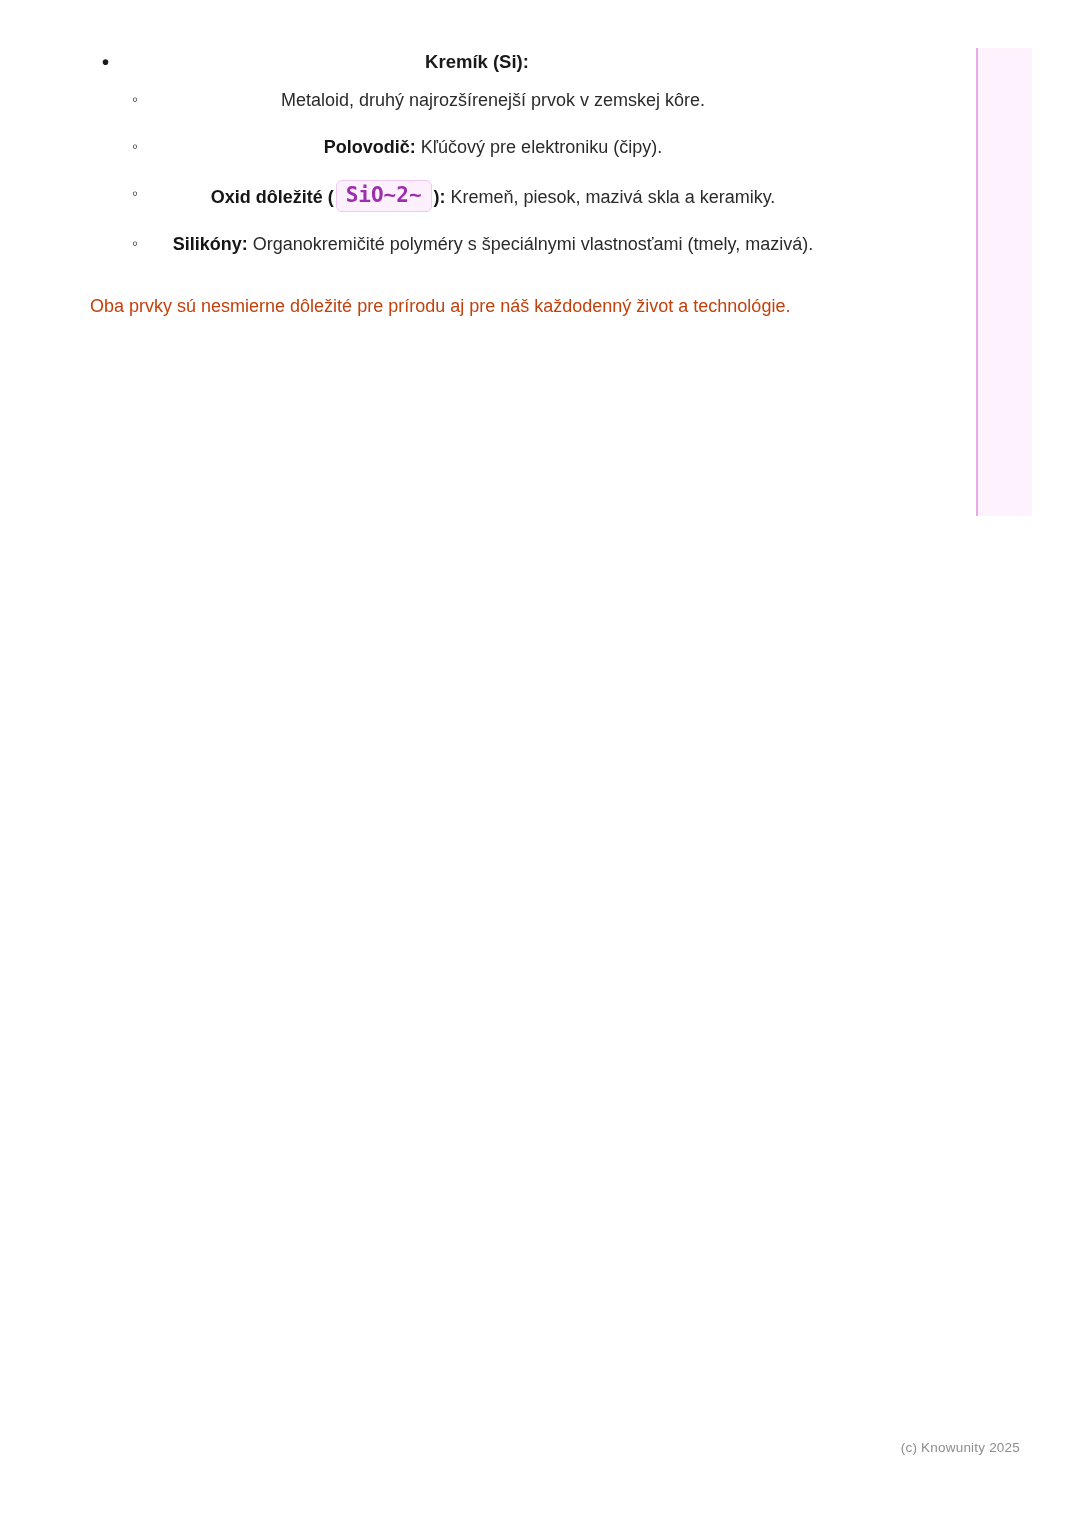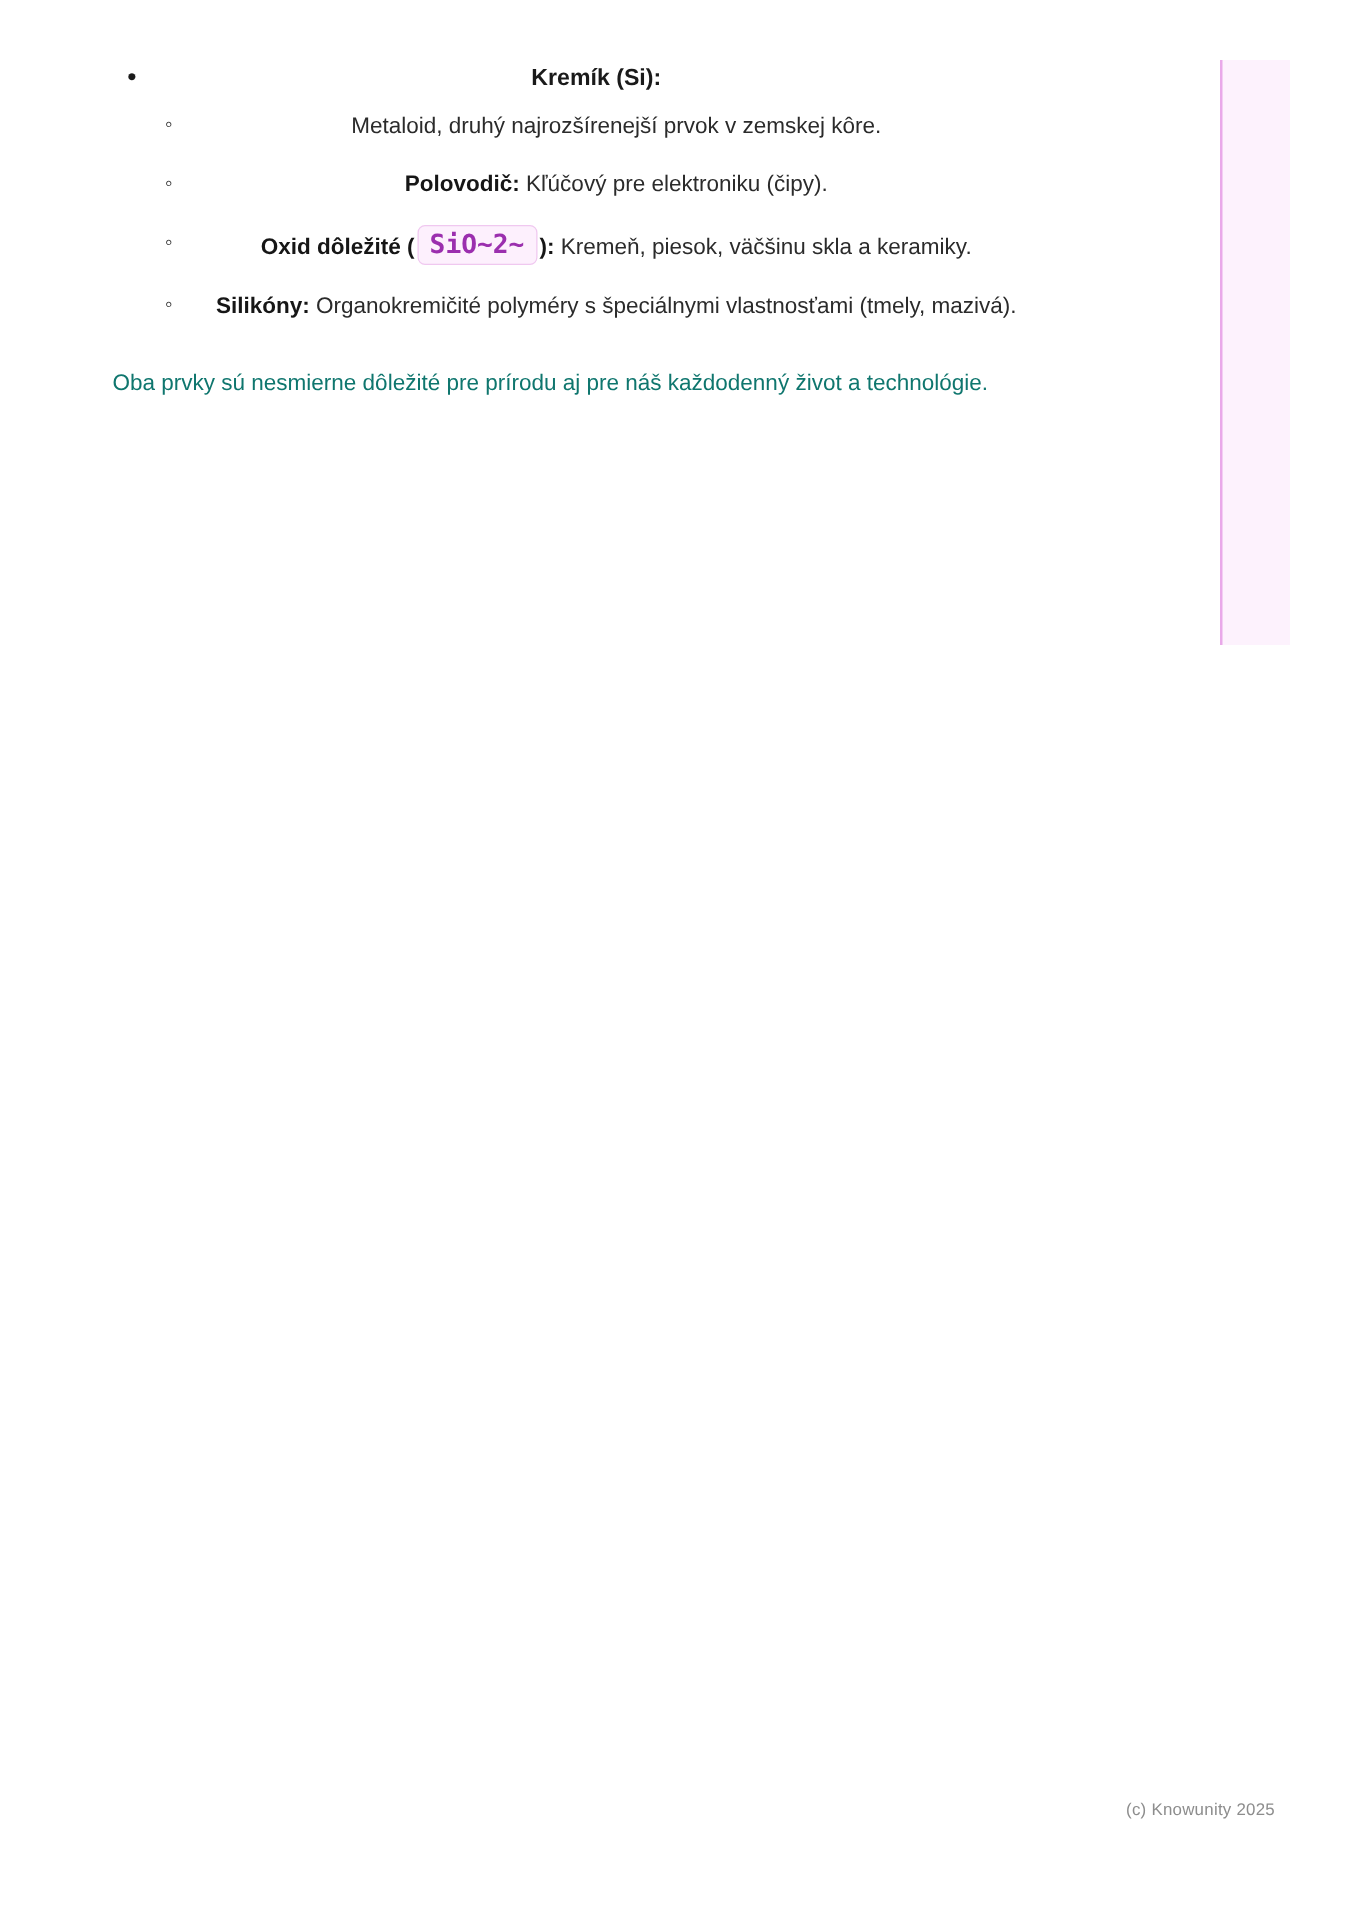--- a/index.html
+++ b/index.html
@@ -105,21 +105,21 @@
     padding: 3px 9px 4px 9px;
     line-height: 1.1;
     vertical-align: 1px;
     margin: 0 2px;
   }
 
   p.body {
     margin: 30px 0 0 0;
     font-size: 18px;
     line-height: 1.95;
-    color: #0f766e;
+    color: #c2410c;
     text-align: justify;
   }
 
   .footer {
     position: absolute;
     right: 60px;
     top: 1440px;
     font-size: 13.5px;
     color: #8d8d8d;
     letter-spacing: 0.2px;
@@ -142,21 +142,21 @@
 
           <li>
             <span>Metaloid, druhý najrozšírenejší prvok v zemskej kôre.</span>
           </li>
 
           <li>
             <span class="b">Polovodič:</span><span> Kľúčový pre elektroniku (čipy).</span>
           </li>
 
           <li>
-            <span class="b">Oxid dôležité (</span><code class="chem">SiO~2~</code><span class="b">):</span><span> Kremeň, piesok, väčšinu skla a keramiky.</span>
+            <span class="b">Oxid dôležité (</span><code class="chem">SiO~2~</code><span class="b">):</span><span> Kremeň, piesok, mazivá skla a keramiky.</span>
           </li>
 
 
           <li>
             <span class="b">Silikóny:</span><span> Organokremičité polyméry s špeciálnymi vlastnosťami (tmely, mazivá).</span>
           </li>
 
         </ul>
       </li>
     </ul>

